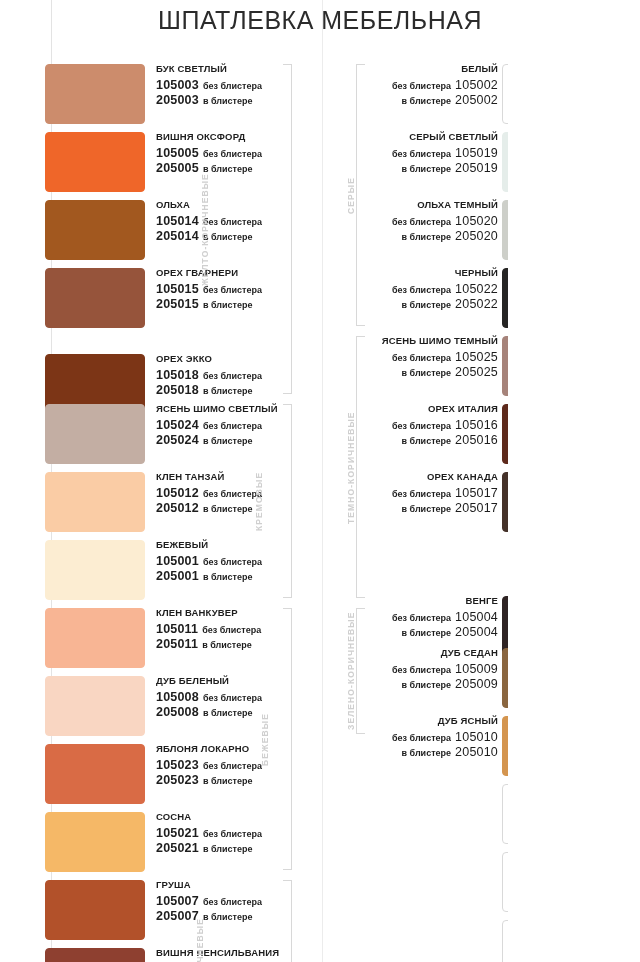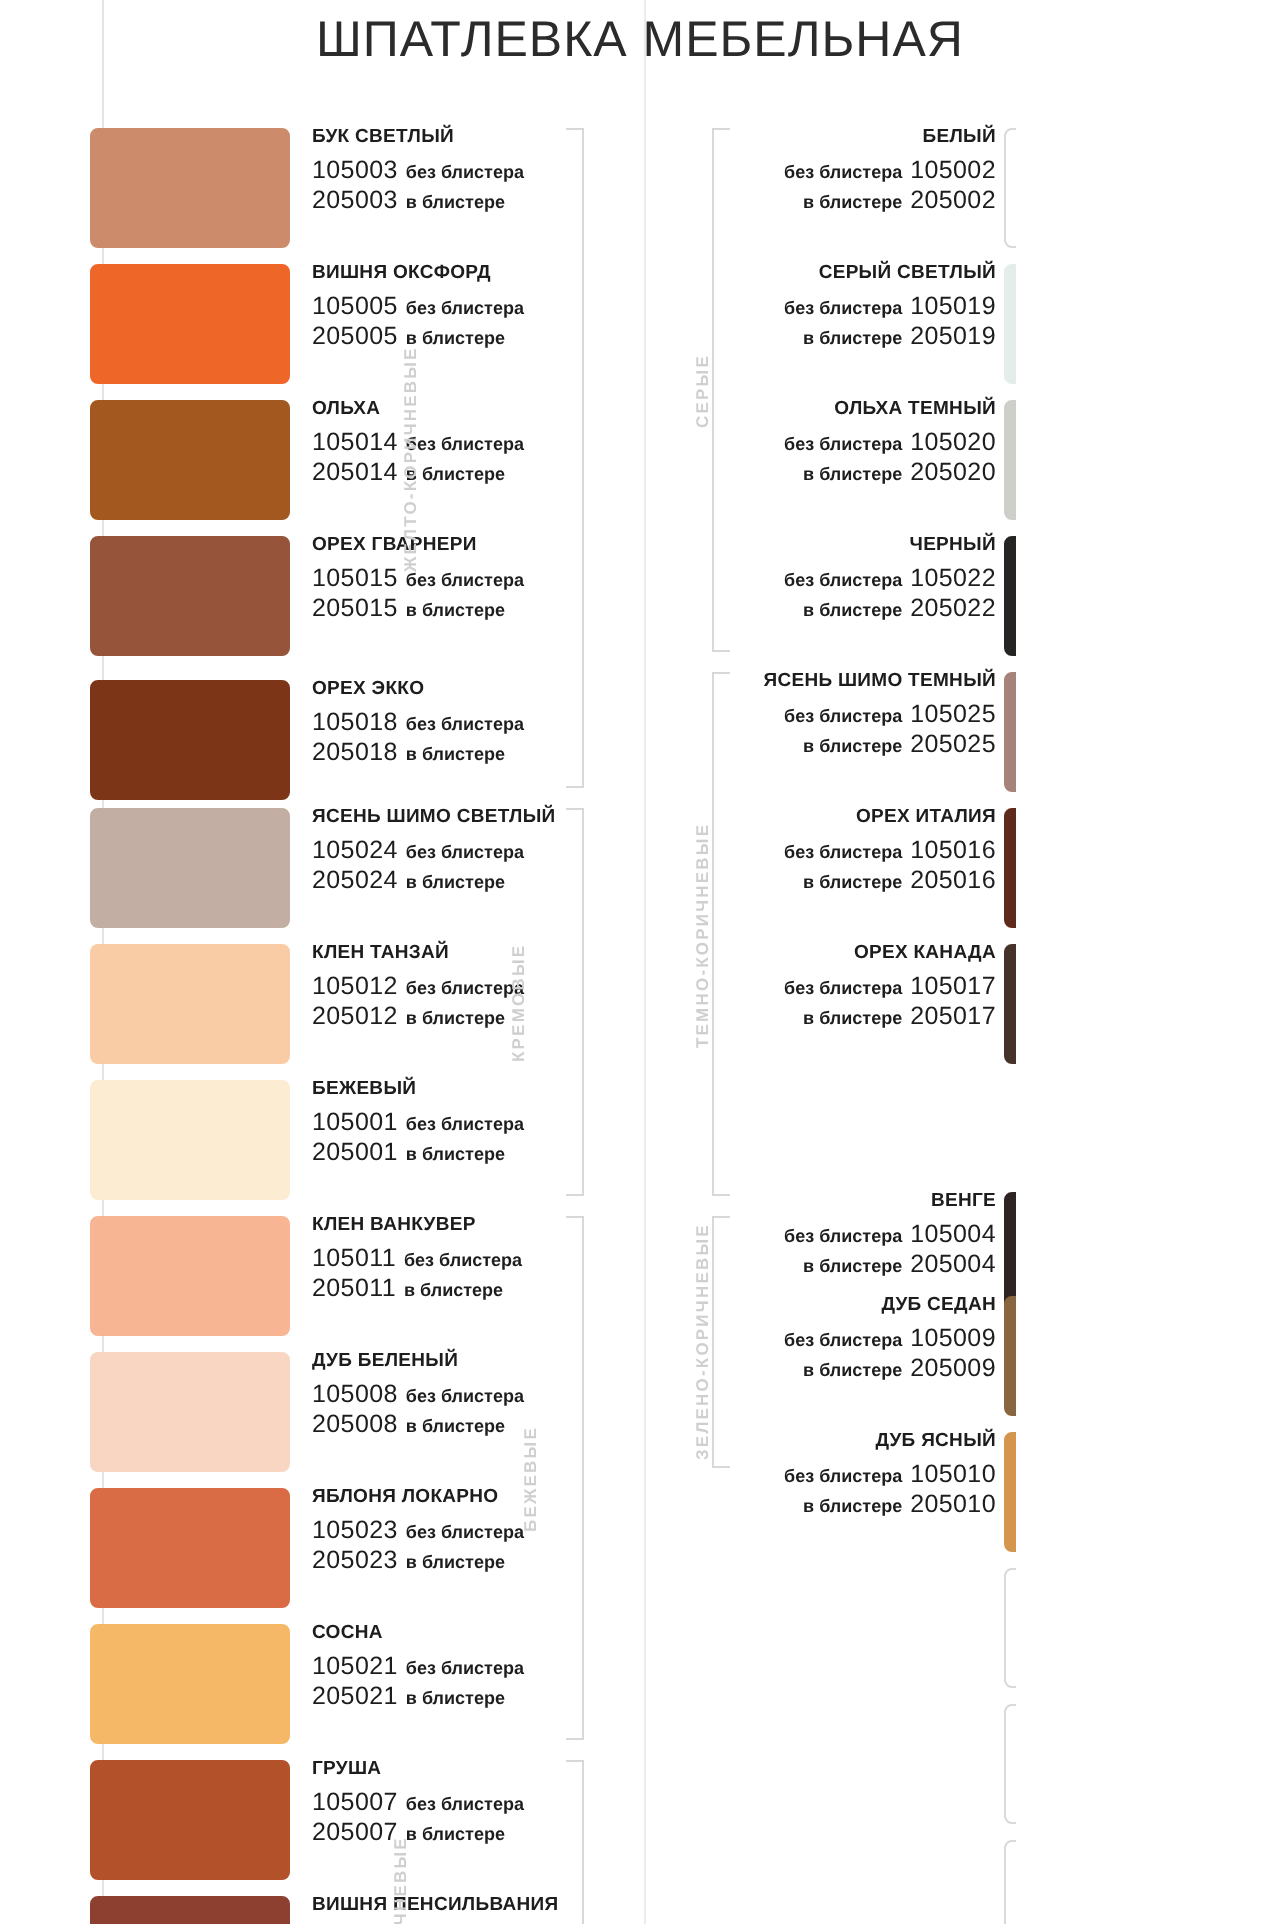--- a/index.html
+++ b/index.html
@@ -105,21 +105,21 @@
   .codeline .code {
     font-size: 12.5px;
     font-weight: 400;
     letter-spacing: 0.2px;
   }
   .codeline .lbl {
     font-size: 9px;
     font-weight: 700;
   }
   
-  .col-left .codeline .code { margin-right: 4px; }
+  .col-left .codeline .code { margin-right: 4px; font-weight: bold; }
   
   .col-right .codeline .lbl { margin-right: 4px; }
 
   
   .group-bracket {
     position: absolute;
     box-sizing: border-box;
     border: 1px solid #d8d8d8;
     width: 9px;
   }
@@ -176,21 +176,21 @@
         </div>
       </div>
       <div class="entry" style="top: 0px;">
         <div class="swatch" style="background: rgb(150, 84, 59); border: 1px solid rgb(150, 84, 59);"></div>
         <div class="info">
           <div class="name">ОРЕХ ГВАРНЕРИ</div>
           <div class="codeline"><span class="code">105015</span><span class="lbl">без блистера</span></div>
           <div class="codeline"><span class="code">205015</span><span class="lbl">в блистере</span></div>
         </div>
       </div>
-      <div class="entry" style="top: 4px;">
+      <div class="entry" style="top: 18px;">
         <div class="swatch" style="background: rgb(124, 53, 22); border: 1px solid rgb(124, 53, 22);"></div>
         <div class="info">
           <div class="name">ОРЕХ ЭККО</div>
           <div class="codeline"><span class="code">105018</span><span class="lbl">без блистера</span></div>
           <div class="codeline"><span class="code">205018</span><span class="lbl">в блистере</span></div>
         </div>
       </div>
       <div class="entry" style="top: 0px;">
         <div class="swatch" style="background: rgb(195, 174, 163); border: 1px solid rgb(195, 174, 163);"></div>
         <div class="info">

